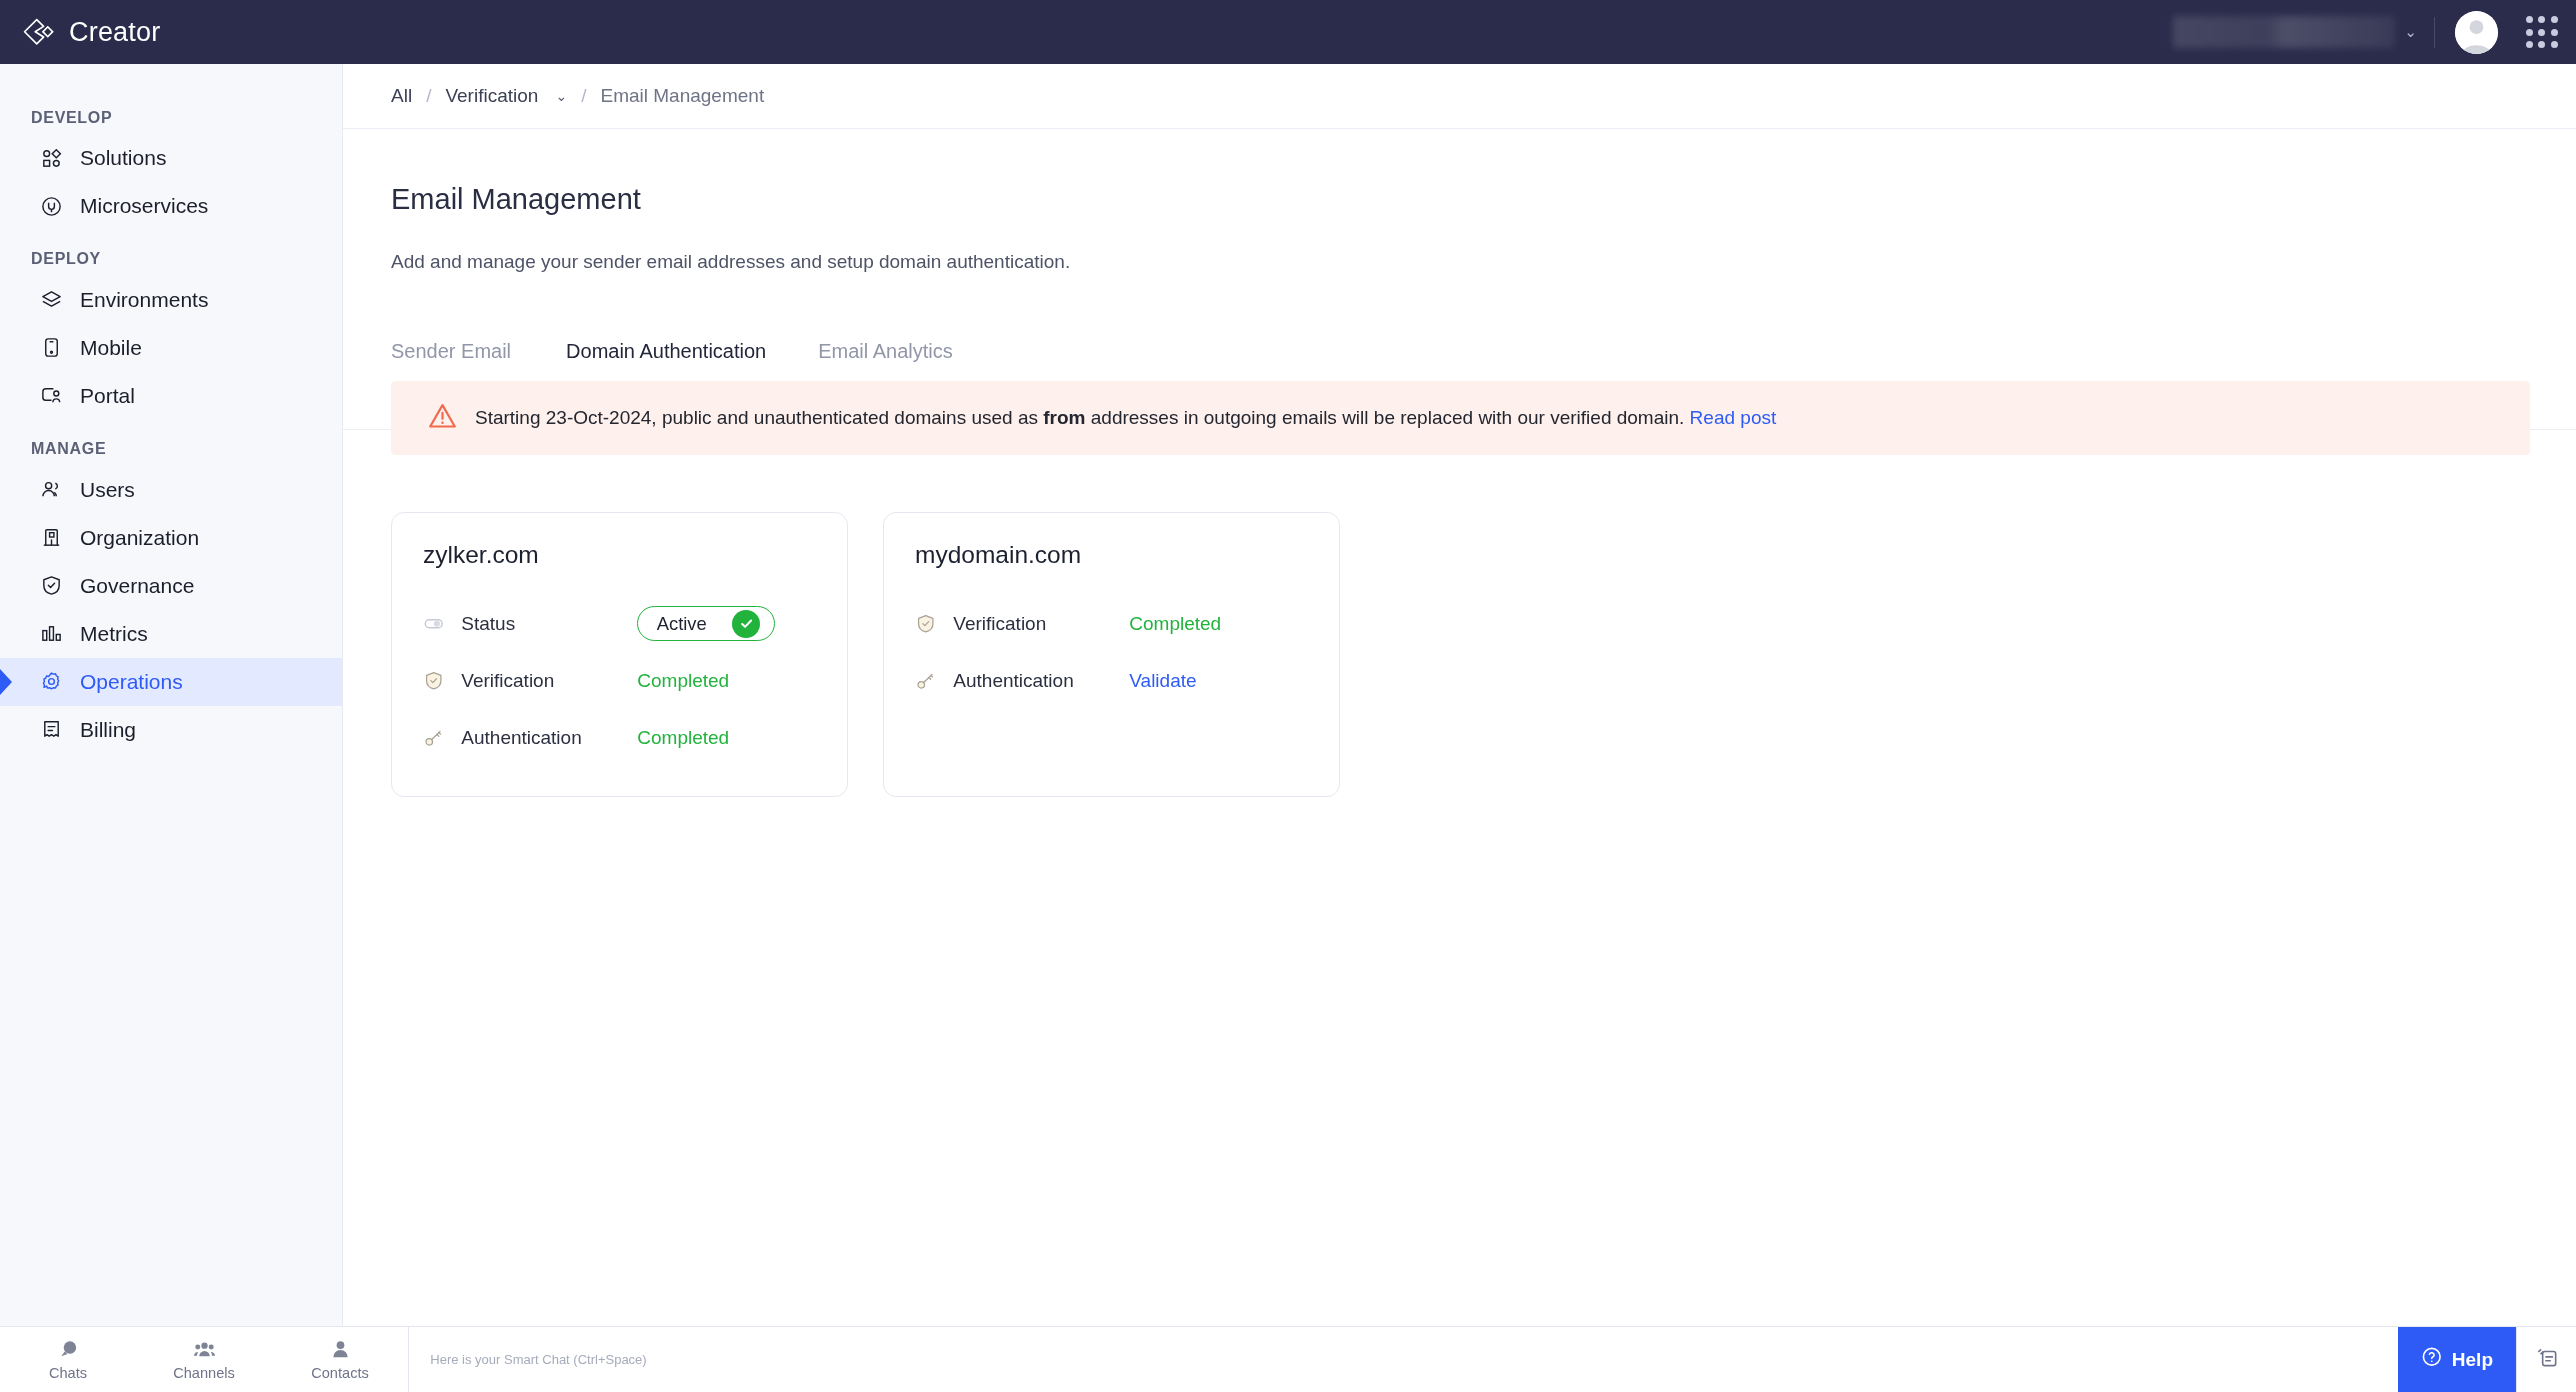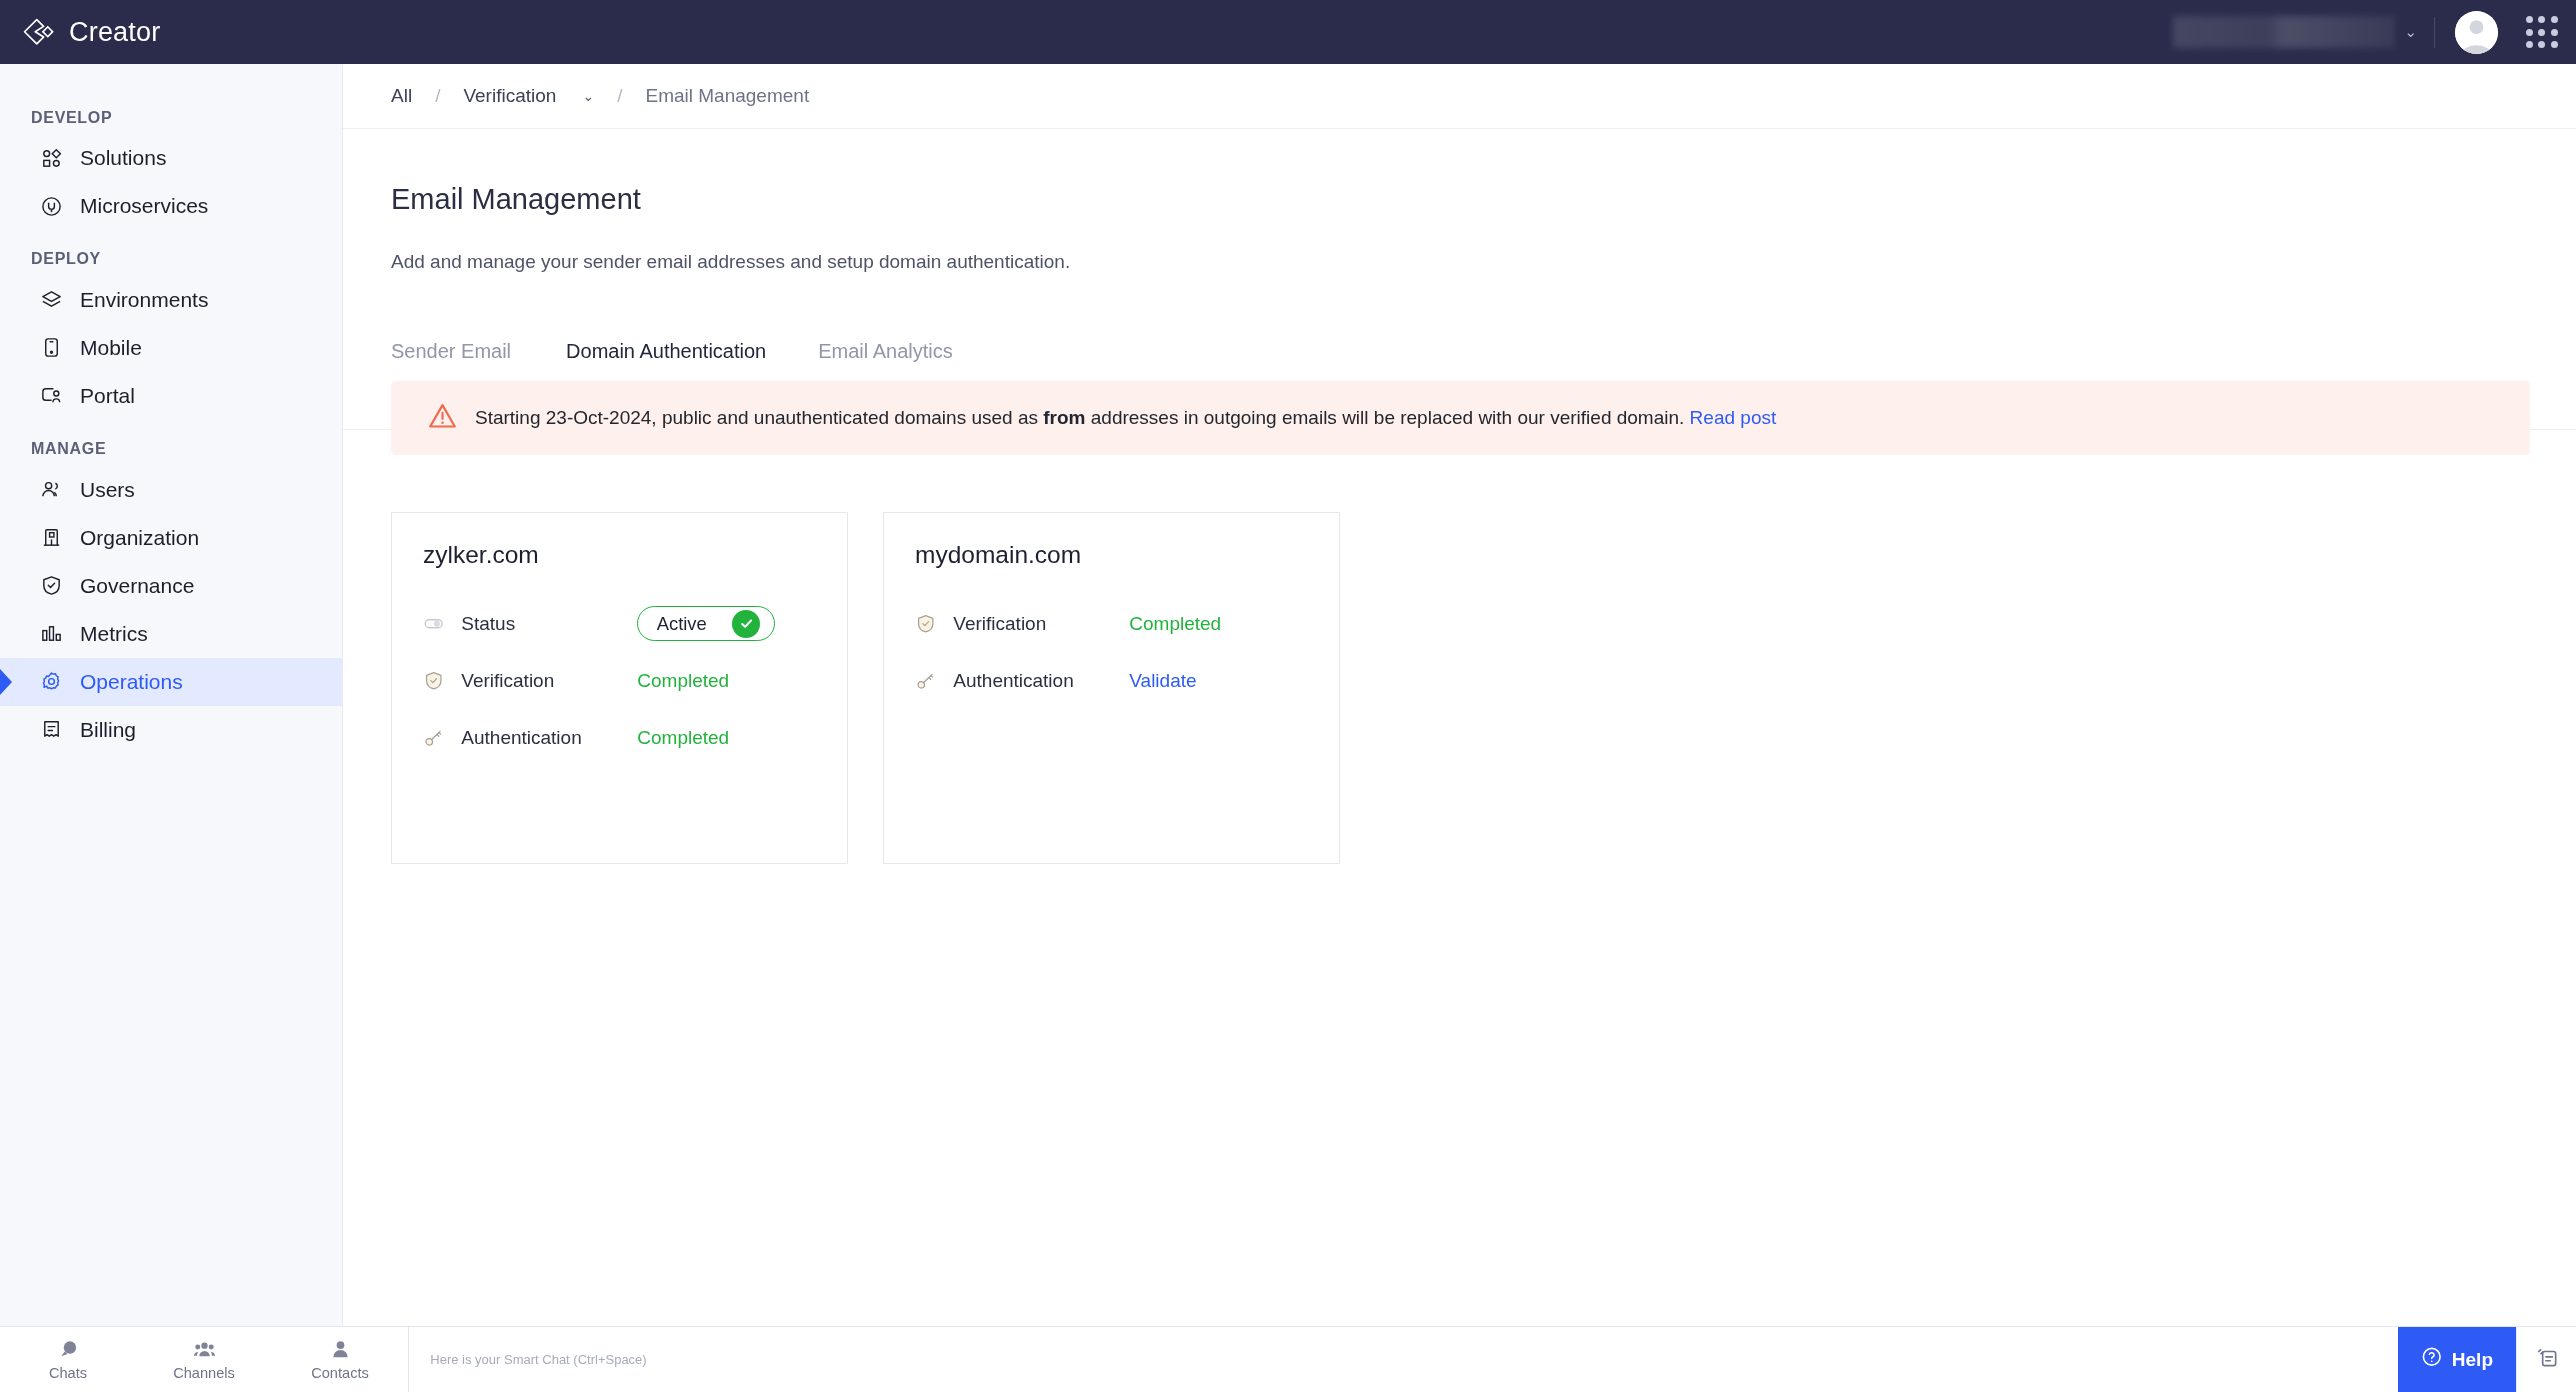--- a/index.html
+++ b/index.html
@@ -57,21 +57,21 @@
   .nav-item.active .marker {
     position: absolute; left: 0; top: 50%; transform: translateY(-50%);
     width: 0; height: 0; border-top: 13px solid transparent; border-bottom: 13px solid transparent;
     border-left: 12.3px solid #2E5BF5;
   }
 
   
   .main { position: absolute; top: 64px; left: 343px; width: 2233px; height: 1262px; background:#fff; }
 
   .breadcrumb {
-    display: flex; align-items: center; gap: 23px;
+    display: flex; align-items: center; gap: 14px;
     height: 64px; padding-left: 48px; font-size: 19px;
   }
   .bc-link { color: #3c4055; cursor: pointer; }
   .bc-sep { color: #b4b8c8; }
   .bc-current { color: #6e7386; }
   .bc-caret { color: #5b6073; font-size: 14px; margin-left: 3.1px; }
   .bc-divider { position:absolute; top:64px; left:0; width:2233px; height:0.8px; background:#eceef5; }
 
   .page-head { padding: 55px 0 0 48px; }
   .page-title { font-size: 29px; color: #2a2e42; font-weight: 400; }
@@ -89,22 +89,22 @@
     background: #FDF0ED; border-radius: 4.6px;
     display: flex; align-items: center; gap: 17px; padding-left: 36px;
     font-size: 19px; color: #23262f;
   }
   .banner b { font-weight: bold; }
   .banner a { color: #2E5BF5; text-decoration: none; cursor: pointer; }
 
   
   .cards { position: absolute; left: 391px; top: 512px; display: flex; gap: 35px; }
   .card {
-    width: 457px; height: 352px; background: #fff;
-    border: 0.8px solid #e6e8ef; border-radius: 0;
+    width: 457px; height: 285px; background: #fff;
+    border: 0.8px solid #e6e8ef; border-radius: 13px;
     padding: 28px 20px 0 31px;
   }
   .card-title { font-size: 24.5px; color: #1d2030; margin-bottom: 26px; }
   .row { display: flex; align-items: center; height: 57px; }
   .row .r-ico { width: 23px; flex: none; display: flex; align-items: center; }
   .row .r-label { font-size: 19px; color: #2b2f40; margin-left: 15.3px; }
   .row .r-val { font-size: 19px; }
   .r-val.green { color: #22B33D; }
   .r-val.link { color: #2E5BF5; cursor: pointer; }
   .card .row .r-label { width: 176px; }

